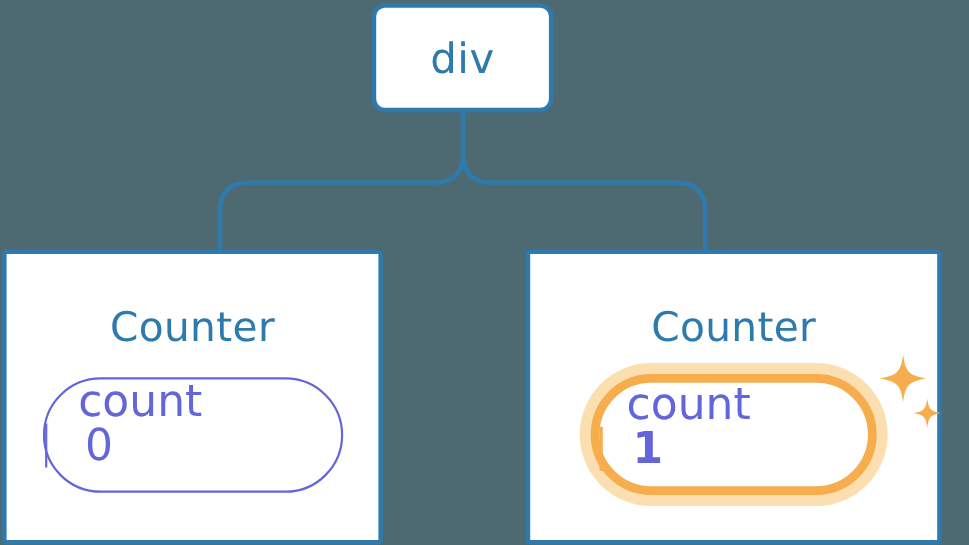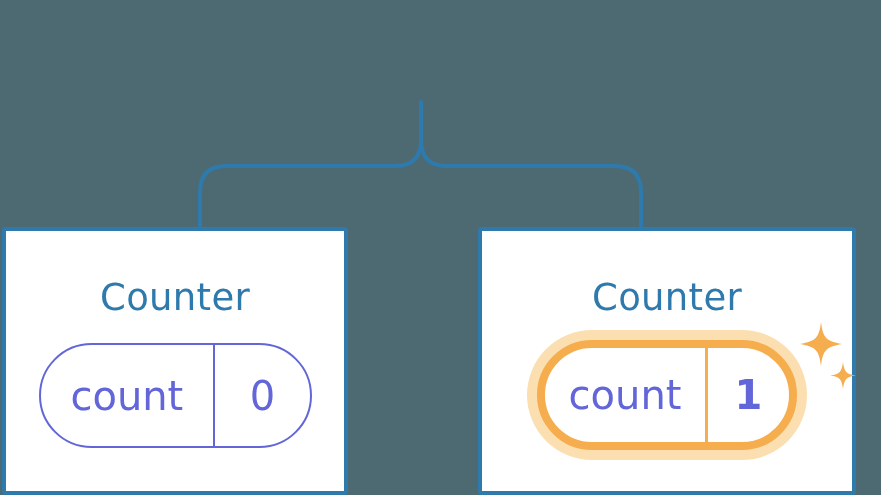--- a/index.html
+++ b/index.html
@@ -81,20 +81,21 @@
     position: relative;
     margin-top: 27px;
   }
   .pill {
     position: relative;
     box-sizing: border-box;
     display: flex;
     align-items: stretch;
     border-radius: 999px;
     background: #ffffff;
+    flex-direction: column;
   }
   .pill.plain {
     width: 273px;
     height: 105px;
     border: 2px solid #6366d8;
   }
   .pill .cell {
     display: flex;
     align-items: center;
     justify-content: center;
@@ -148,20 +149,23 @@
 <body>
 
 <div id="stage">
 
   <svg id="connectors" viewBox="0 0 881 495" width="881" height="495">
 
     <path d="M 421 102 L 421 140 Q 421 166 395 166 L 226 166 Q 200 166 200 192 L 200 227" fill="none" stroke="#2e7aad" stroke-width="4" stroke-linecap="round"></path>
     <path d="M 421 102 L 421 140 Q 421 166 447 166 L 615 166 Q 641 166 641 192 L 641 227" fill="none" stroke="#2e7aad" stroke-width="4" stroke-linecap="round"></path>
   </svg>
 
+  <div class="root-node">
+    <span class="root-label">div</span>
+  </div>
 
   <div class="card left">
     <span class="card-title">Counter</span>
 
     <div class="pill-wrap">
       <div class="pill plain">
         <div class="cell cell-key">count</div>
         <div class="cell cell-value">0</div>
       </div>
     </div>

